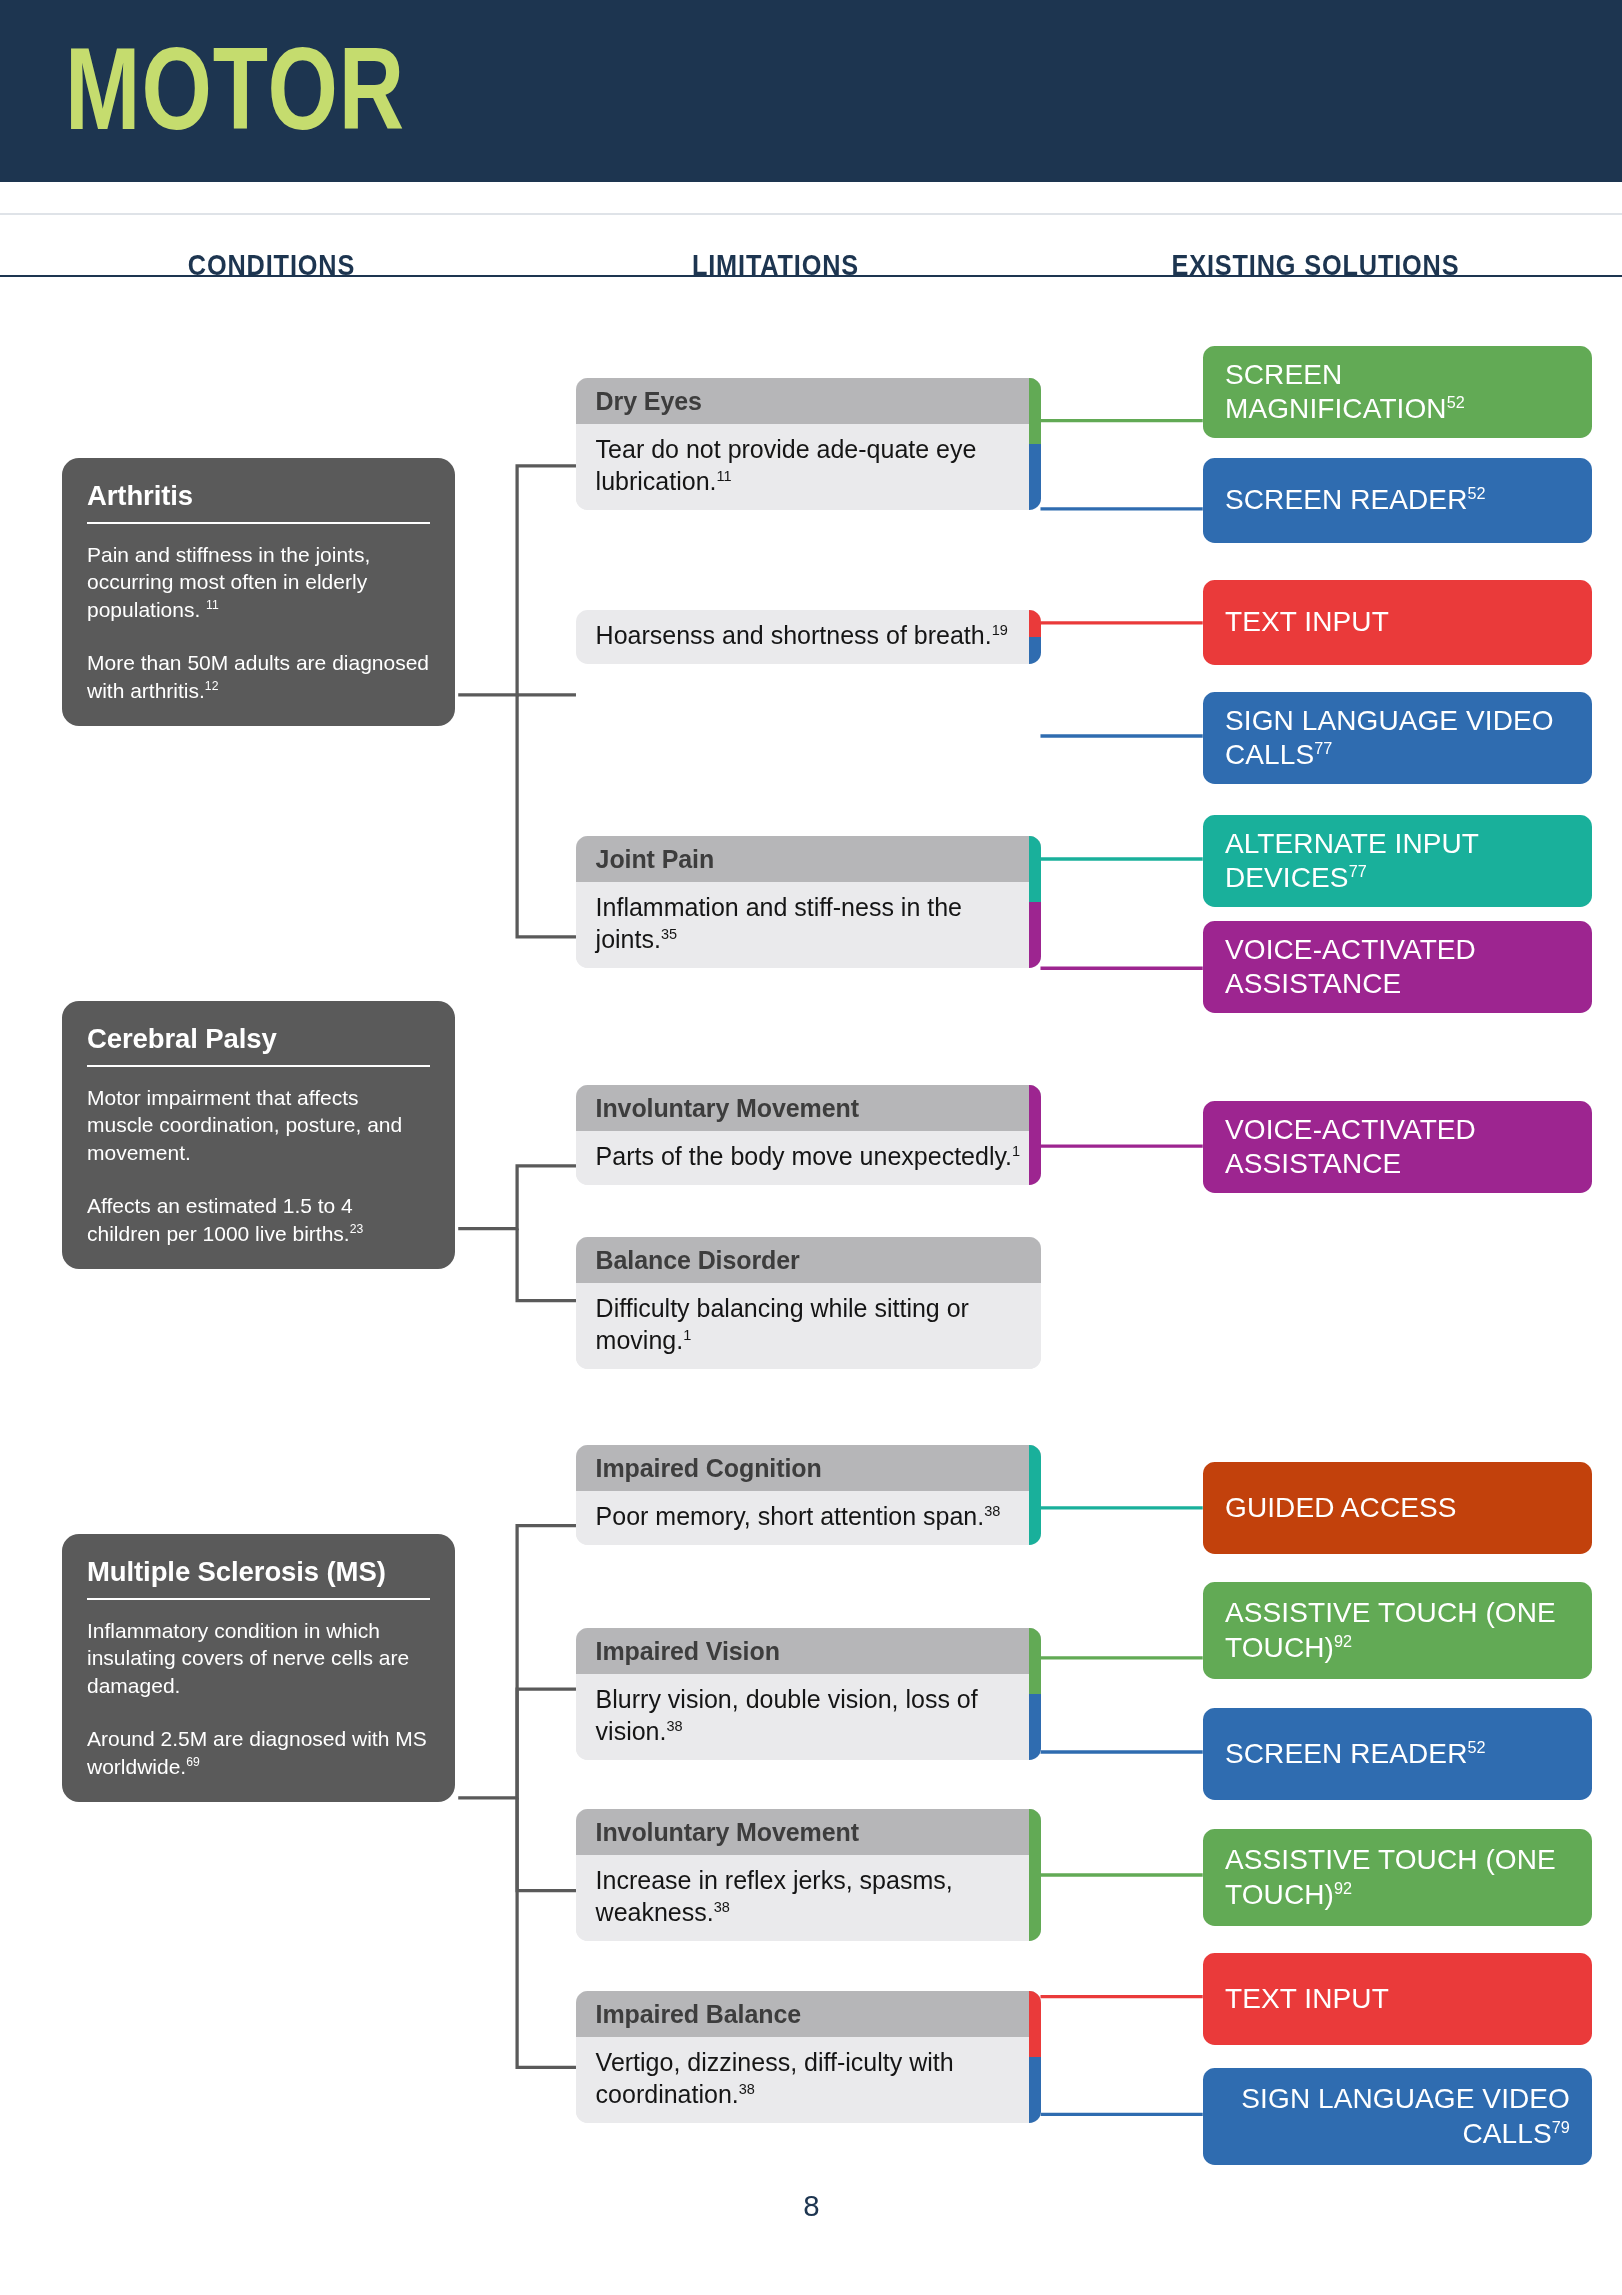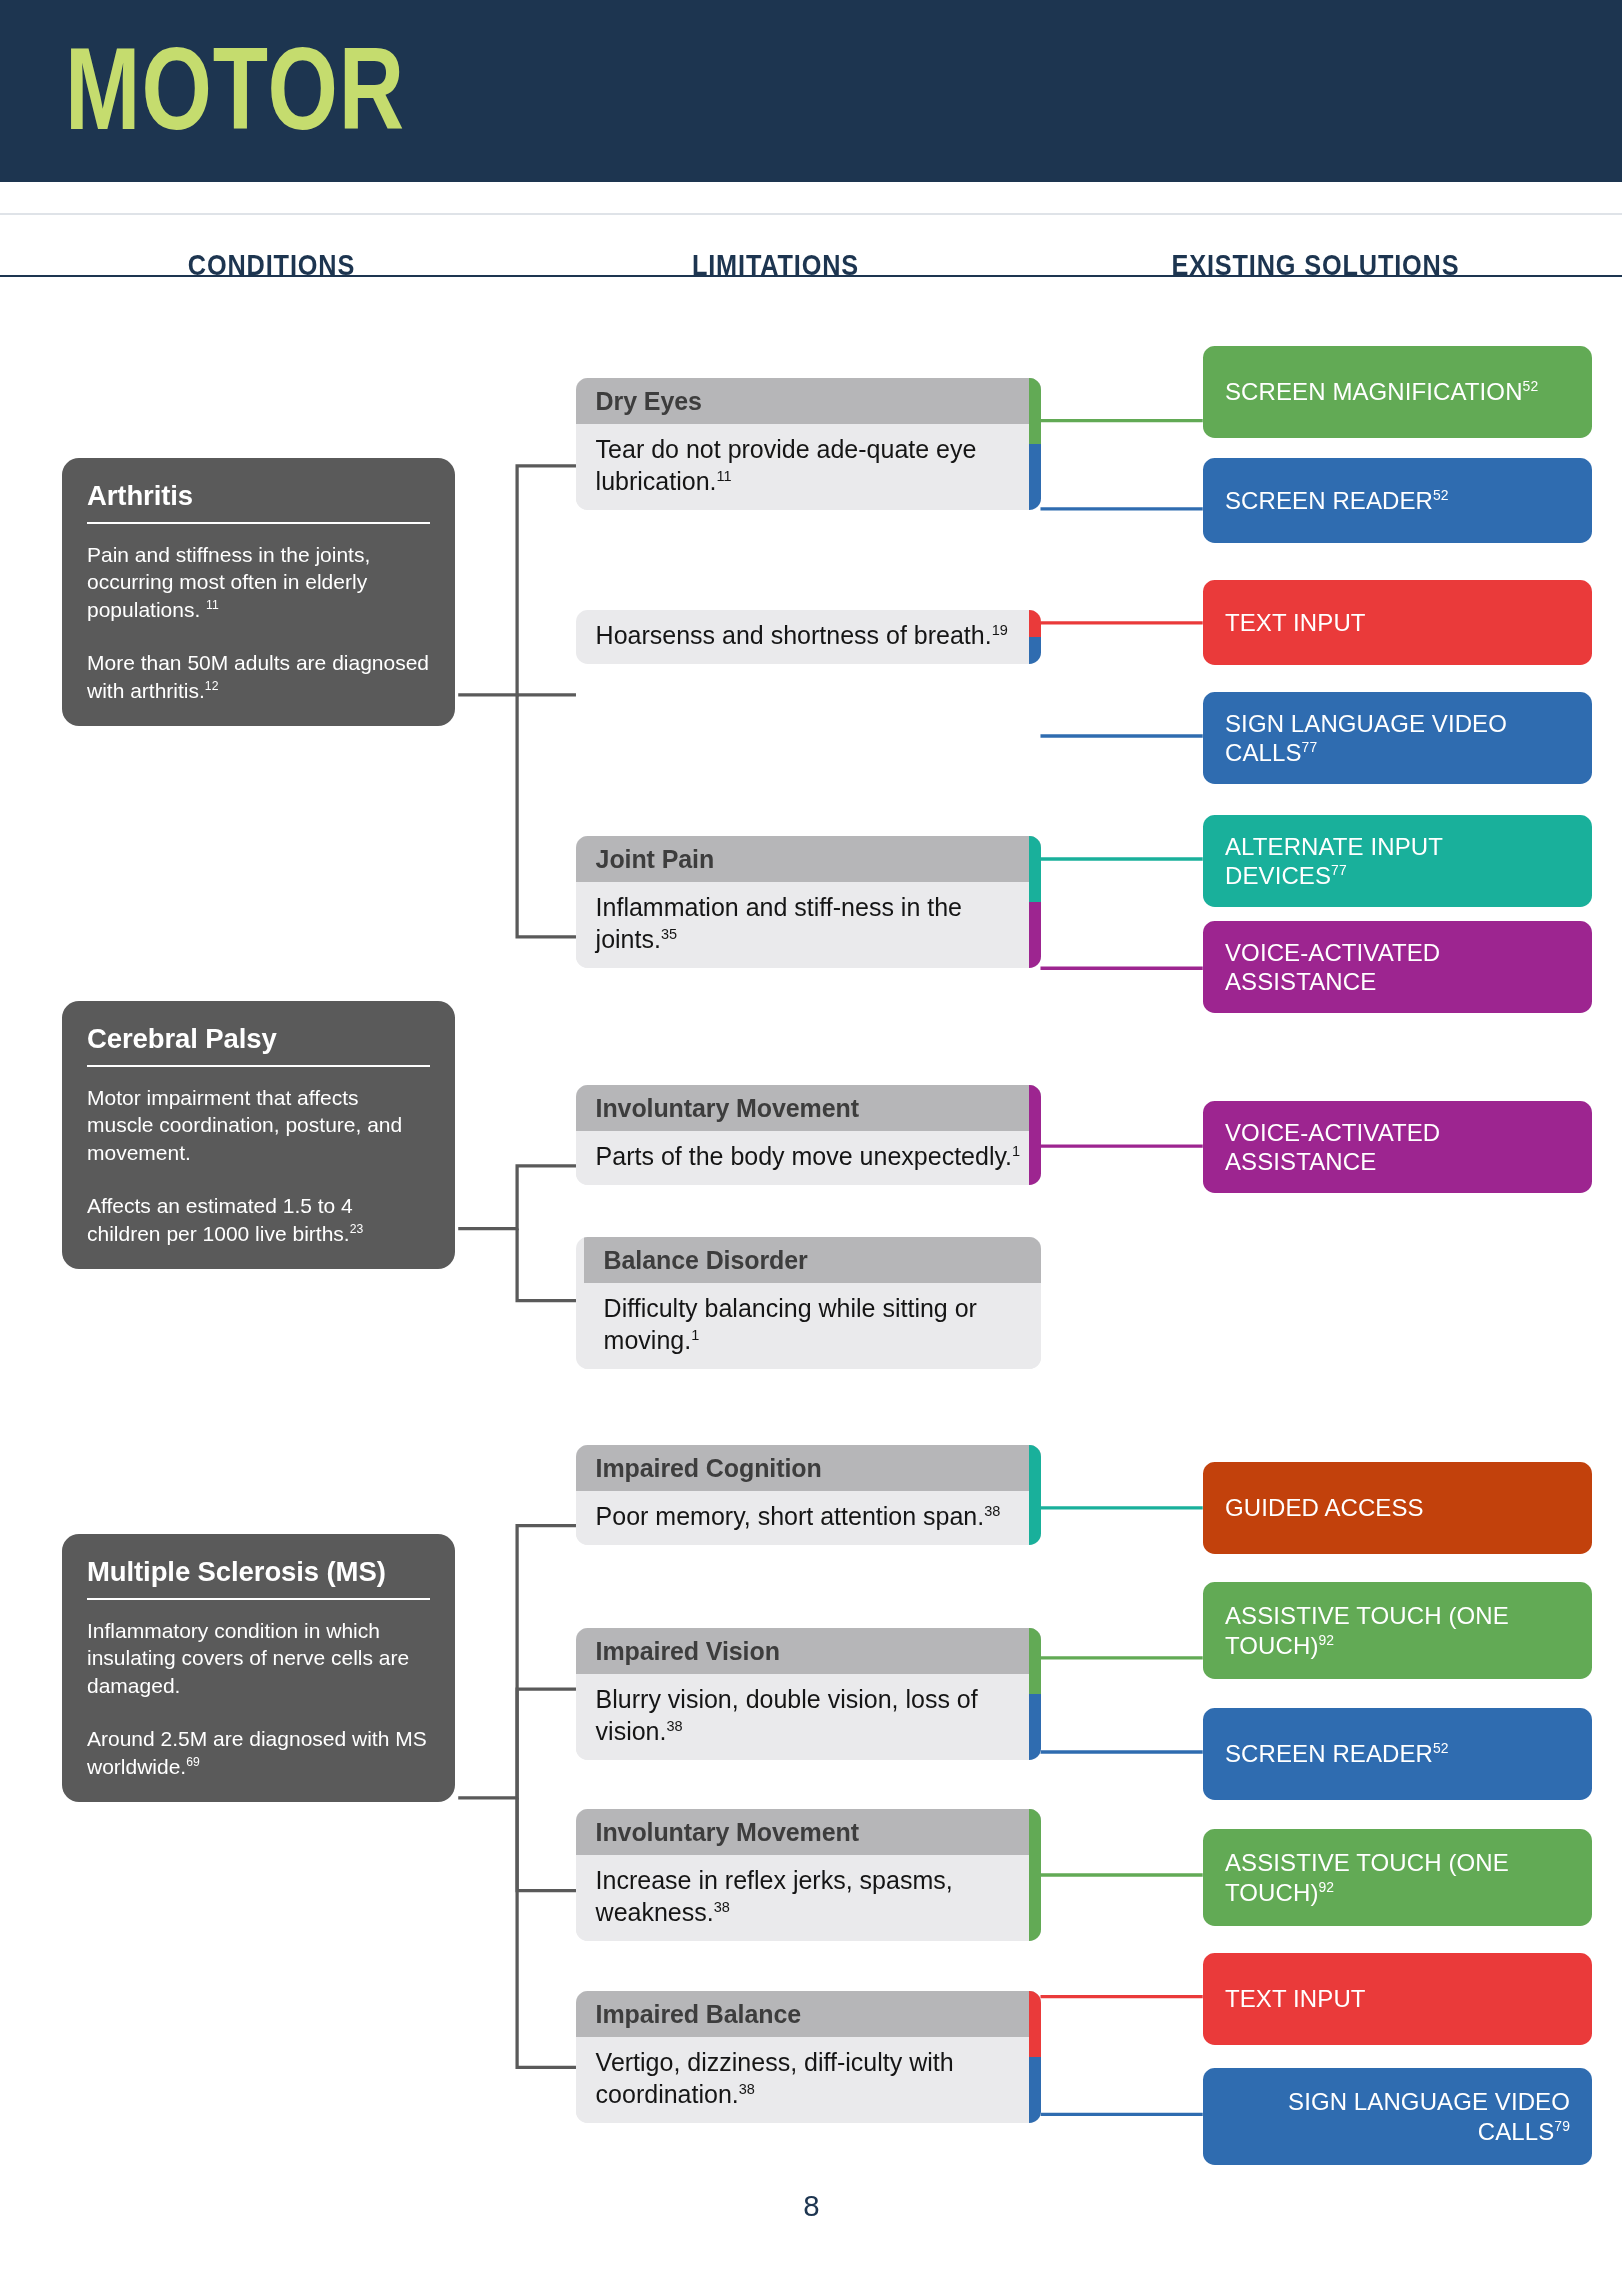--- a/index.html
+++ b/index.html
@@ -76,21 +76,21 @@
     position:absolute; right:0; top:0; bottom:0; width:11.8px;
     display:flex; flex-direction:column;
   }
   .tabs > span{ flex:1 1 0; }
 
   
   .sol{
     position:absolute; left:1203px; width:389px;
     border-radius:11.8px;
     color:#ffffff;
-    font-size:24px; font-weight:500; line-height:1.22;
+    font-size:28px; font-weight:500; line-height:1.22;
     letter-spacing:0.1px;
     display:flex; align-items:center;
     padding:0 22px;
   }
 
   
   #page-number{
     position:absolute; left:0; top:2189px; width:1623px; text-align:center;
     font-size:29.4px; color:#1d3550; font-weight:300;
   }
@@ -198,21 +198,21 @@
 </div>
 
 <div class="lim-card" style="left:576px; top:1085px;">
   <div class="lim-title">Involuntary Movement</div>
   <div class="lim-body"><span>Parts of the body move unexpectedly.</span><sup>1</sup></div>
   <div class="tabs">
       <span style="background:#9d2590"></span>
     </div>
 </div>
 
-<div class="lim-card" style="left:576px; top:1237px;padding-left:8px;">
+<div class="lim-card" style="left:576px; top:1237px;">
   <div class="lim-title">Balance Disorder</div>
   <div class="lim-body"><span>Difficulty balancing while sitting or moving.</span><sup>1</sup></div>
   <div class="tabs"></div>
 </div>
 
 <div class="lim-card" style="left:576px; top:1445px;">
   <div class="lim-title">Impaired Cognition</div>
   <div class="lim-body"><span>Poor memory, short attention span.</span><sup>38</sup></div>
   <div class="tabs">
       <span style="background:#19b09b"></span>

